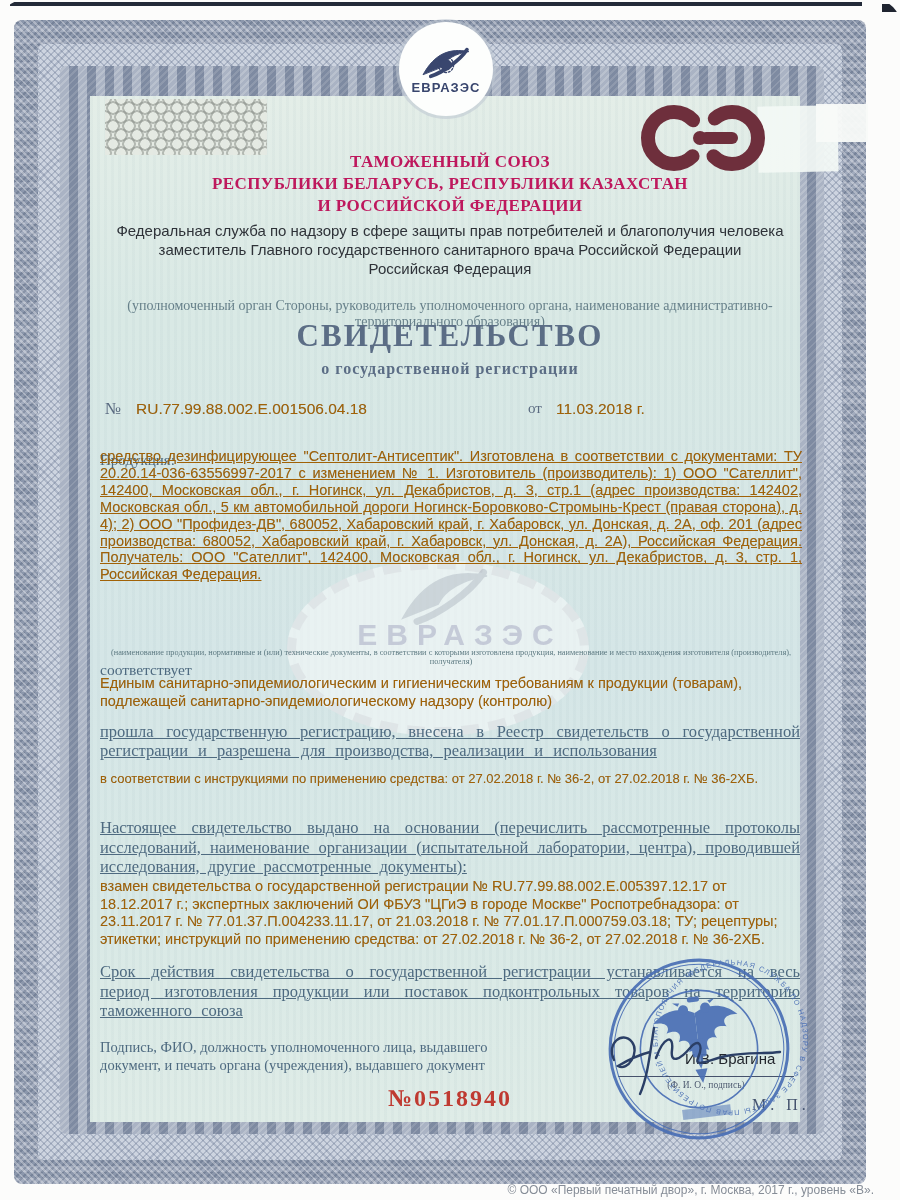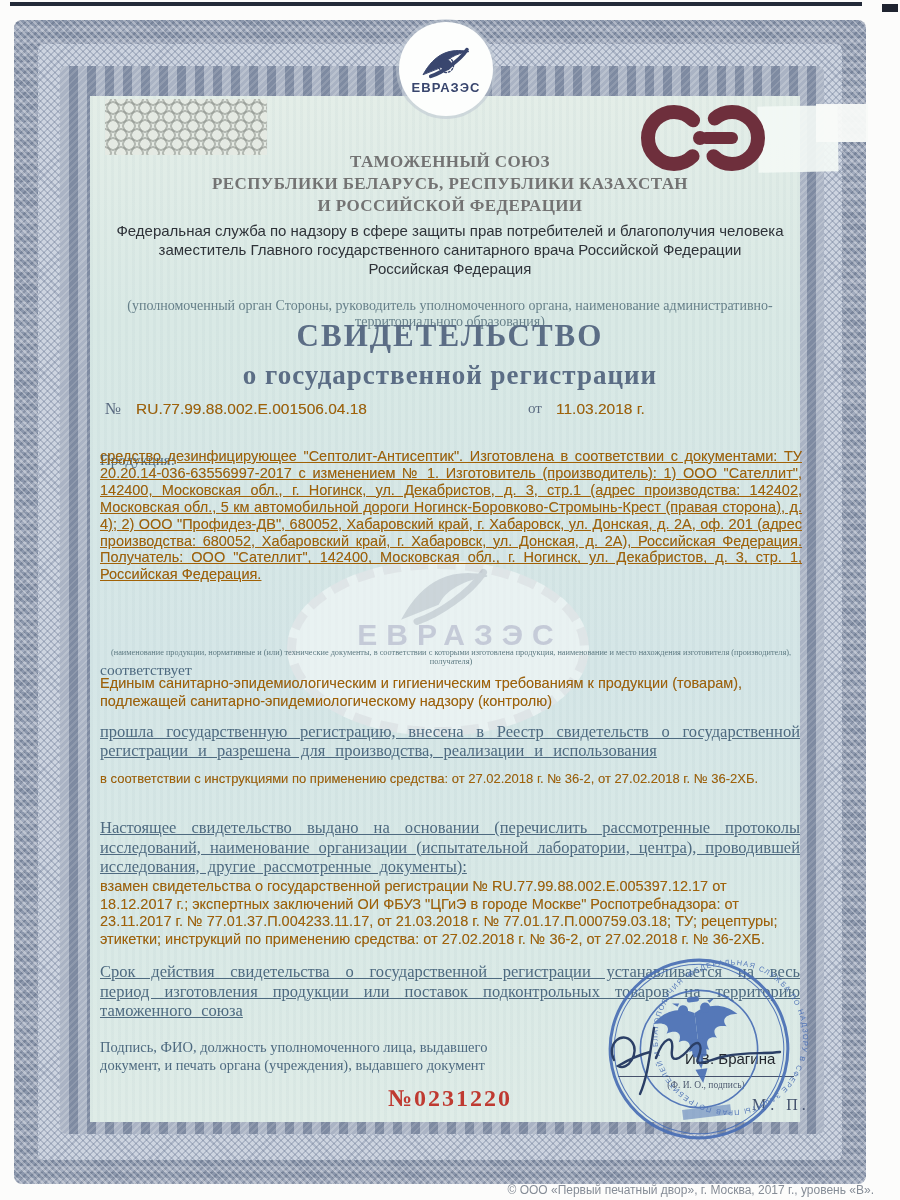--- a/index.html
+++ b/index.html
@@ -1,17 +1,17 @@
 <!DOCTYPE html>
 <html><head>
 <meta charset="utf-8">
 <style>
   html,body{margin:0;padding:0;background:#fcfcfb;}
   .page{position:relative;width:900px;height:1200px;overflow:hidden;
-        font-family:"Liberation Sans","DejaVu Sans",sans-serif;}
+        font-family:"Liberation Sans","DejaVu Sans",sans-serif;border-radius:24px;}
   
   .scan-topline{position:absolute;left:10px;top:2px;width:852px;height:4px;background:#232a38;}
   .scan-dash{position:absolute;right:2px;top:4px;width:16px;height:8px;background:#1f2430;}
   
   .frame1{position:absolute;left:14px;top:20px;width:852px;height:1164px;border-radius:8px;
     background-color:#96a1b5;
     background-image:repeating-linear-gradient(45deg,rgba(255,255,255,.30) 0 2px,transparent 2px 5px),
                      repeating-linear-gradient(-45deg,rgba(44,60,88,.22) 0 2px,transparent 2px 5px),
                      repeating-linear-gradient(0deg,rgba(255,255,255,.12) 0 6px,rgba(50,64,90,.10) 6px 12px);}
   .frame2{position:absolute;left:38px;top:44px;width:804px;height:1116px;border-radius:6px;
@@ -44,27 +44,27 @@
   
   .wm-ellipse{position:absolute;left:287px;top:560px;width:302px;height:176px;border-radius:50%;
     background:rgba(250,252,251,.55);border:9px dashed rgba(222,228,230,.9);box-sizing:border-box;z-index:2;}
   .wm-text{position:absolute;left:330px;top:618px;width:260px;text-align:center;z-index:2;
     font-family:"Liberation Sans","DejaVu Sans",sans-serif;font-weight:bold;font-size:30px;letter-spacing:9px;
     color:rgba(173,176,198,.60);}
   .wm-swoosh{position:absolute;left:390px;top:562px;width:110px;height:70px;opacity:.22;z-index:2;}
   
   .serif{font-family:"Liberation Serif","DejaVu Serif",serif;}
   .hdr-navy{position:absolute;left:95px;width:710px;text-align:center;font-weight:bold;
-    font-size:17px;color:#737373;letter-spacing:.4px;}
+    font-size:17px;color:#be185d;letter-spacing:.4px;}
   .hdr-sans{position:absolute;left:95px;width:710px;text-align:center;font-size:15px;color:#2e3238;}
   .small-note{position:absolute;left:95px;width:710px;text-align:center;font-size:14px;color:#67808a;}
   .title-main{position:absolute;left:95px;top:318px;width:710px;text-align:center;font-weight:bold;
     font-size:31px;letter-spacing:2px;color:#5b6d85;z-index:3;}
   .title-sub{position:absolute;left:95px;top:360px;width:710px;text-align:center;font-weight:bold;
-    font-size:27px;letter-spacing:1px;color:#5b6d85;z-index:3;}
+    font-size:16px;letter-spacing:1px;color:#5b6d85;z-index:3;}
   .lead-teal{color:#4e6a80;}
   .body-ink{color:#a16207;text-shadow:0 0 .4px rgba(60,70,80,.35);}
   .abs{position:absolute;z-index:3;}
   .just{text-align:justify;text-decoration:underline;}
   .sig-line{position:absolute;left:618px;top:1048px;width:176px;border-bottom:1.5px solid #46526c;z-index:3;}
   .stamp{position:absolute;left:586px;top:946px;width:226px;height:206px;z-index:4;opacity:.92;
     transform:rotate(-7deg);}
   .sig-svg{position:absolute;left:598px;top:1014px;width:200px;height:84px;z-index:5;}
   .serial{position:absolute;left:300px;top:1085px;width:300px;text-align:center;font-weight:bold;
     font-size:24px;letter-spacing:2px;color:#bf3a31;z-index:3;}
@@ -151,21 +151,21 @@
 
   <div class="abs serif lead-teal just" style="left:100px;top:962px;width:700px;font-size:16.5px;line-height:19.5px;word-spacing:5px;">Срок действия свидетельства о государственной регистрации устанавливается на весь период изготовления продукции или поставок подконтрольных товаров на территорию таможенного союза</div>
 
   <div class="abs serif lead-teal" style="left:100px;top:1038px;width:392px;font-size:14.5px;line-height:18px;">Подпись, ФИО, должность уполномоченного лица, выдавшего документ, и печать органа (учреждения), выдавшего документ</div>
 
   <div class="abs" style="left:685px;top:1050px;font-size:15px;color:#23272e;">И.В. Брагина</div>
   <div class="sig-line" style="top:1076px;"></div>
   <div class="abs serif" style="left:618px;top:1080px;width:176px;text-align:center;font-size:9.5px;color:#4e5a70;">(Ф. И. О., подпись)</div>
   <div class="abs serif" style="left:752px;top:1096px;font-size:16px;letter-spacing:4px;color:#44536e;">М. П.</div>
 
-  <div class="serial serif">№0231220</div>
+  <div class="serial serif">№0518940</div>
 
   <svg class="stamp" viewBox="0 0 220 204">
     <defs>
       <path id="ringpath" d="M 110 30 A 72 72 0 1 1 109.9 30.05"></path>
     </defs>
     <g stroke="#4a6fb5" fill="none">
       <circle cx="110" cy="102" r="88" stroke-width="3"></circle>
       <circle cx="110" cy="102" r="84" stroke-width="1"></circle>
       <circle cx="110" cy="102" r="58" stroke-width="1.6"></circle>
     </g>

